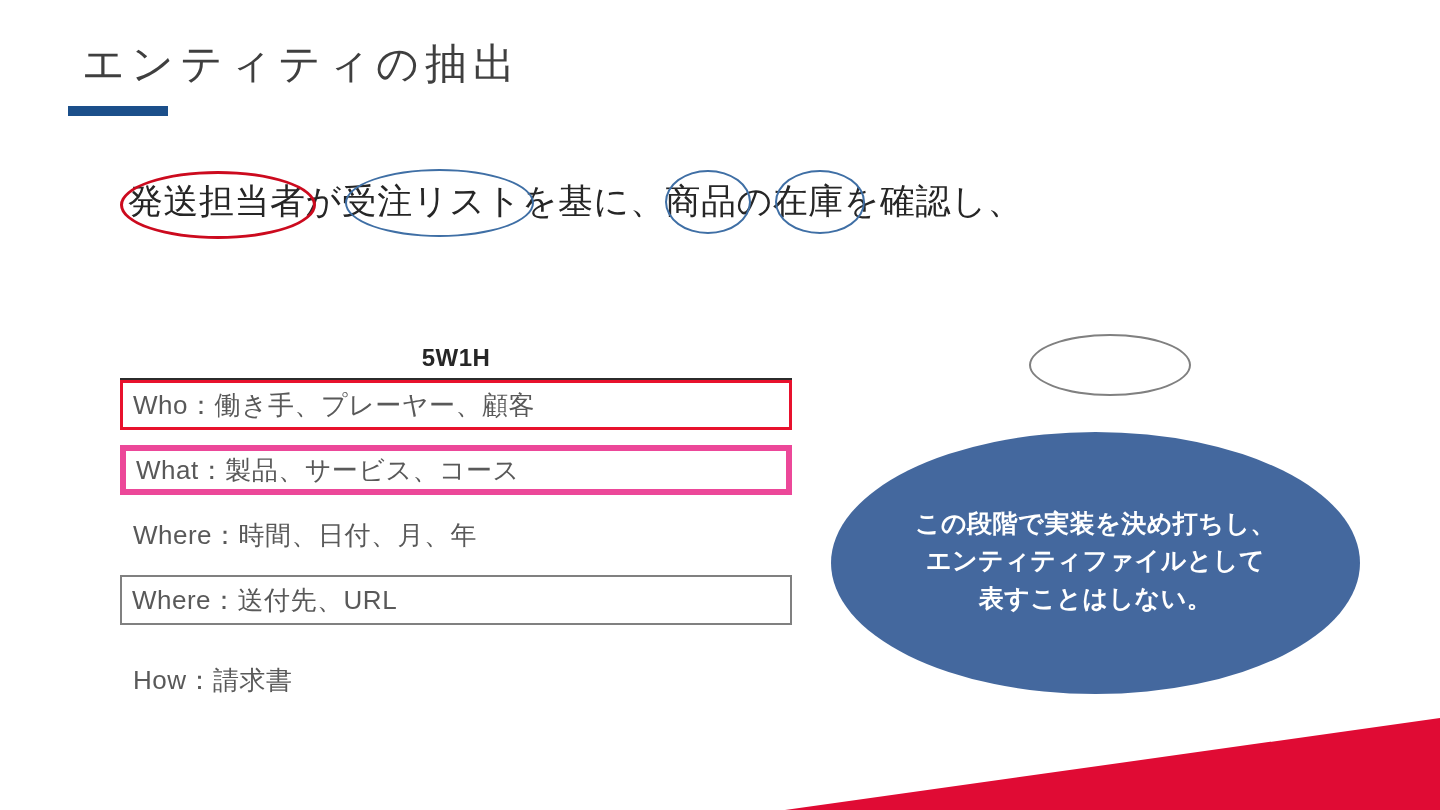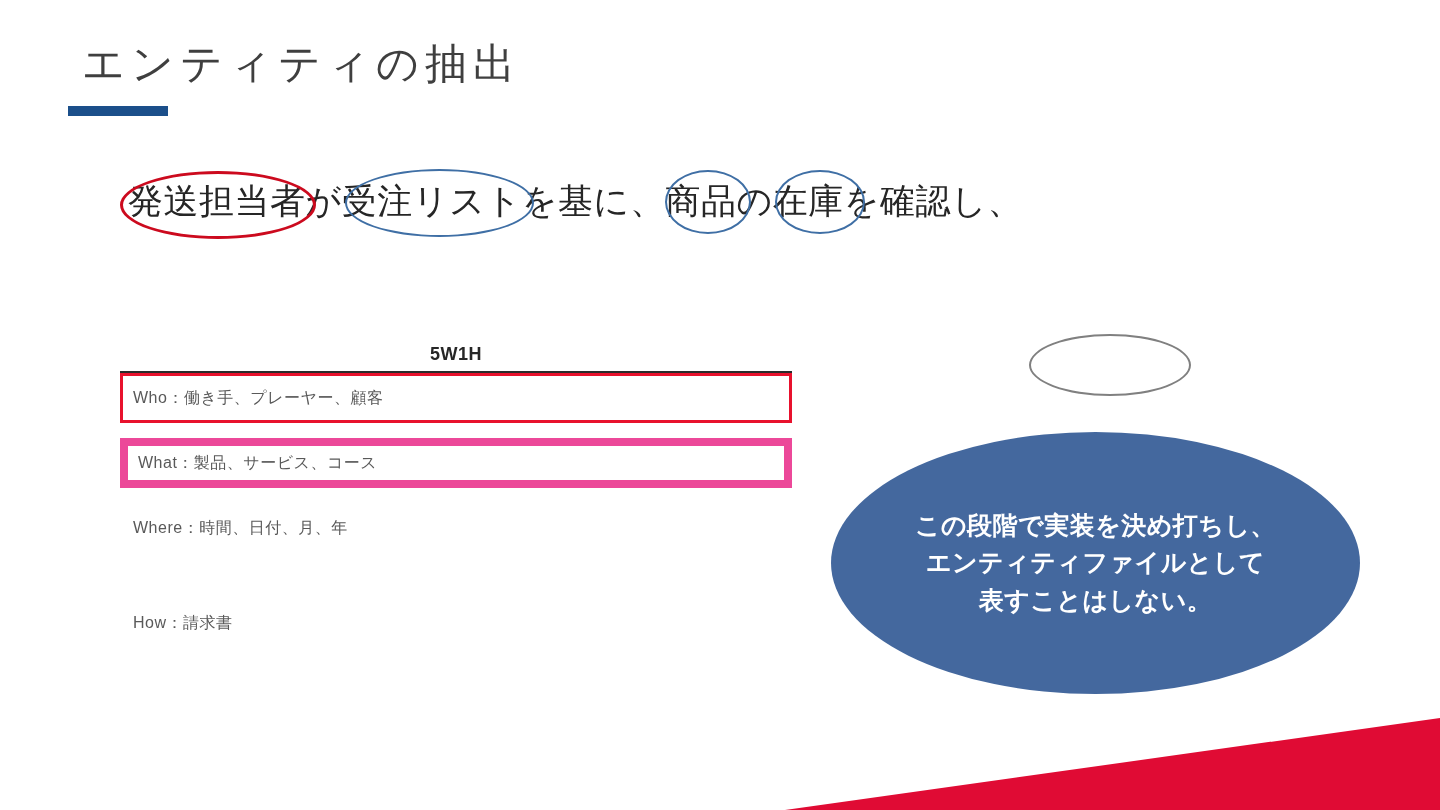--- a/index.html
+++ b/index.html
@@ -80,46 +80,46 @@
 
   
   #table-5w1h {
     position: absolute;
     left: 120px;
     top: 344px;
     width: 672px;
   }
   #table-header {
     text-align: center;
-    font-size: 18px;
+    font-size: 24px;
     font-weight: bold;
     color: #262626;
     padding-bottom: 6px;
     letter-spacing: 0.5px;
   }
   #table-header-rule {
     height: 2px;
     background: #2b2b2b;
     width: 100%;
   }
   .table-row {
     box-sizing: border-box;
     height: 50px;
     display: flex;
     align-items: center;
-    font-size: 16px;
+    font-size: 26px;
     color: #595959;
     padding-left: 10px;
     letter-spacing: 0.5px;
     white-space: nowrap;
     border: 3px solid transparent;
   }
   .row-spacer { height: 15px; }
   .row-box-red  { border: 3px solid #e8112d; }
-  .row-box-blue { border: 8px solid #ec4899; }
+  .row-box-blue { border: 6px solid #ec4899; }
   .row-box-gray { border: 2px solid #808080; }
   .row-box-none { border: none; padding-left: 13px; }
 
   
   #callout-ellipse {
     position: absolute;
     left: 831px;
     top: 432px;
     width: 529px;
     height: 262px;
@@ -130,20 +130,21 @@
     justify-content: center;
   }
   #callout-text {
     text-align: center;
     color: #ffffff;
     font-size: 25px;
     font-weight: bold;
     line-height: 1.5;
     letter-spacing: 0.5px;
     white-space: pre-line;
+    font-family: Liberation Mono, monospace;
   }
 
   
   #footer-band {
     position: absolute;
     left: 0;
     top: 0;
     width: 1440px;
     height: 810px;
     pointer-events: none;
@@ -180,20 +181,21 @@
 
     <div class="table-row row-box-red">Who：働き手、プレーヤー、顧客</div>
     <div class="row-spacer"></div>
 
     <div class="table-row row-box-blue">What：製品、サービス、コース</div>
     <div class="row-spacer"></div>
 
     <div class="table-row row-box-none">Where：時間、日付、月、年</div>
     <div class="row-spacer"></div>
 
+    <div class="table-row row-box-gray">Where：送付先、URL</div>
     <div class="row-spacer"></div>
 
     <div class="row-spacer"></div>
 
     <div class="table-row row-box-none">How：請求書</div>
   </div>
 
   <div id="callout-ellipse">
     <div id="callout-text">この段階で実装を決め打ちし、
 エンティティファイルとして

